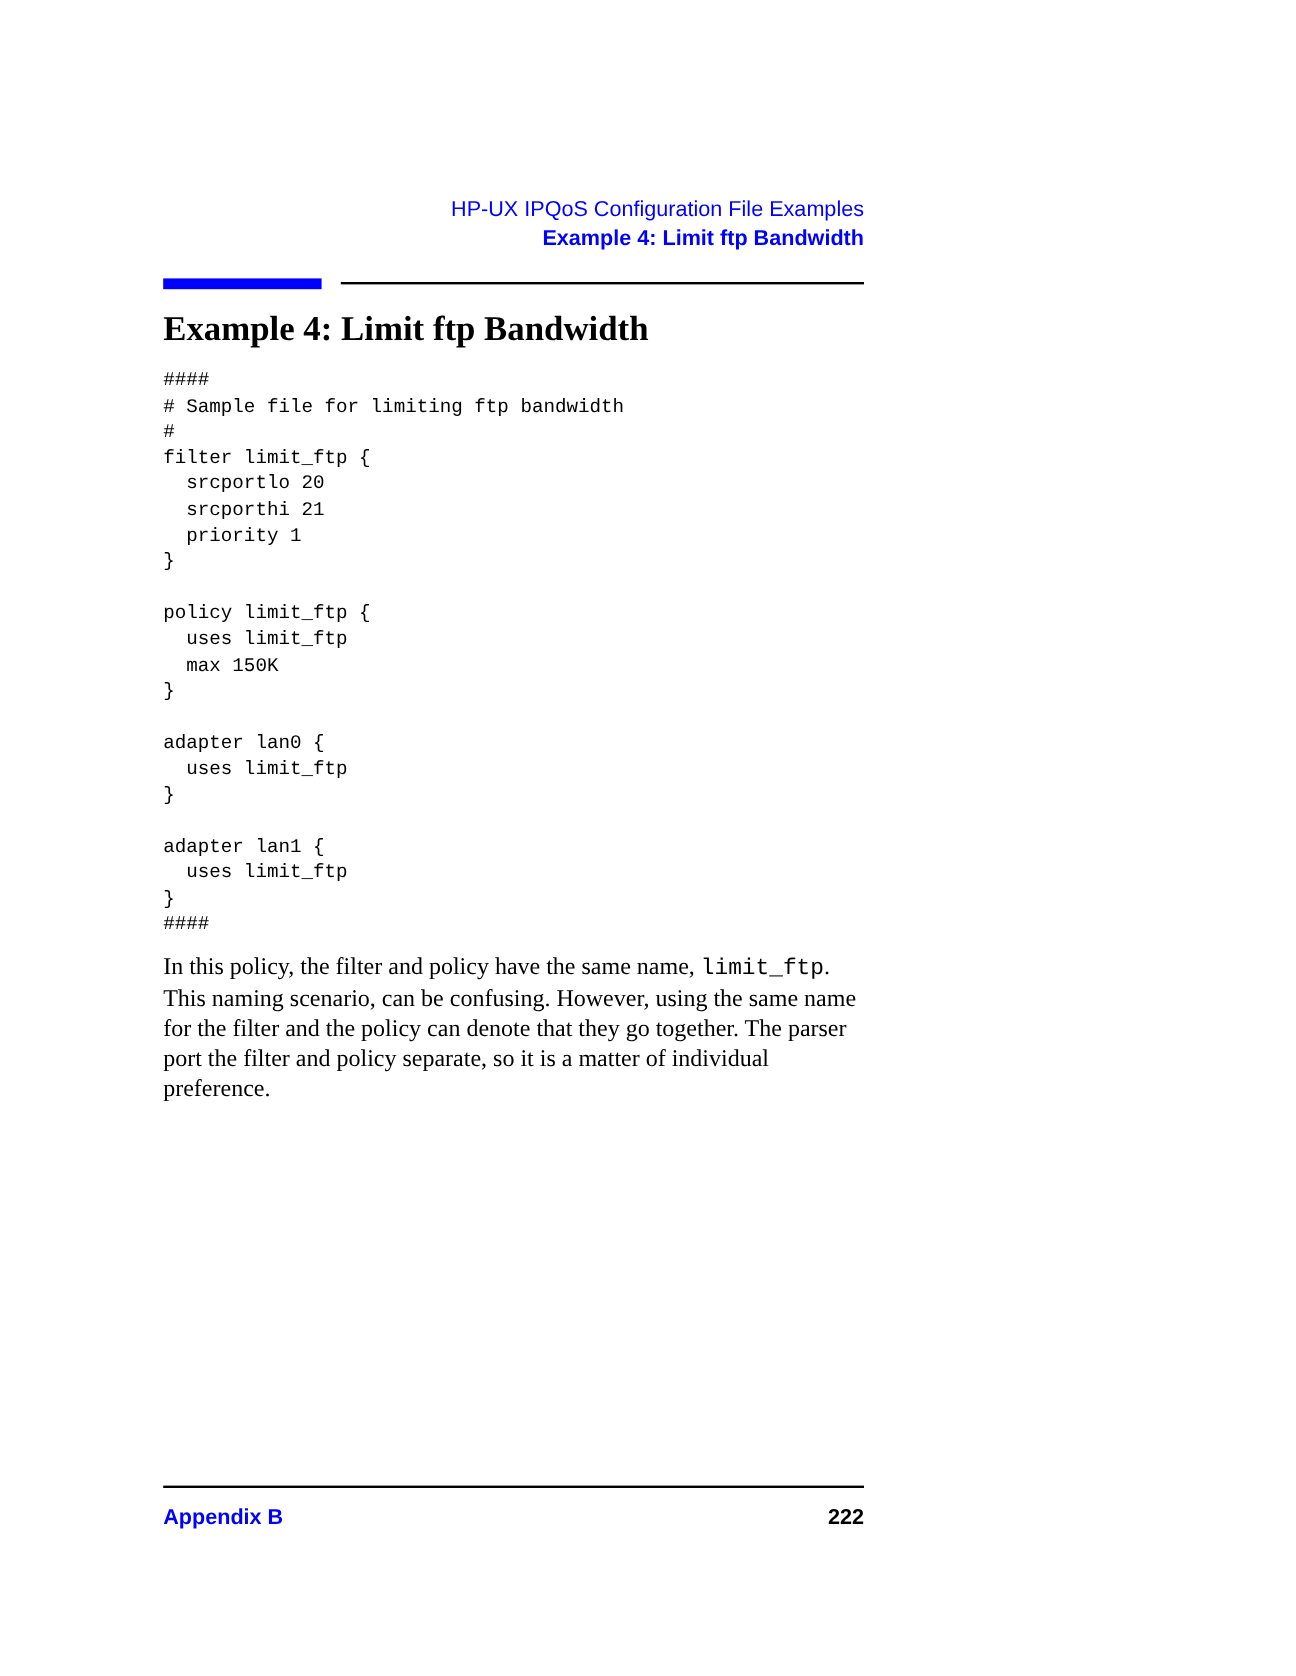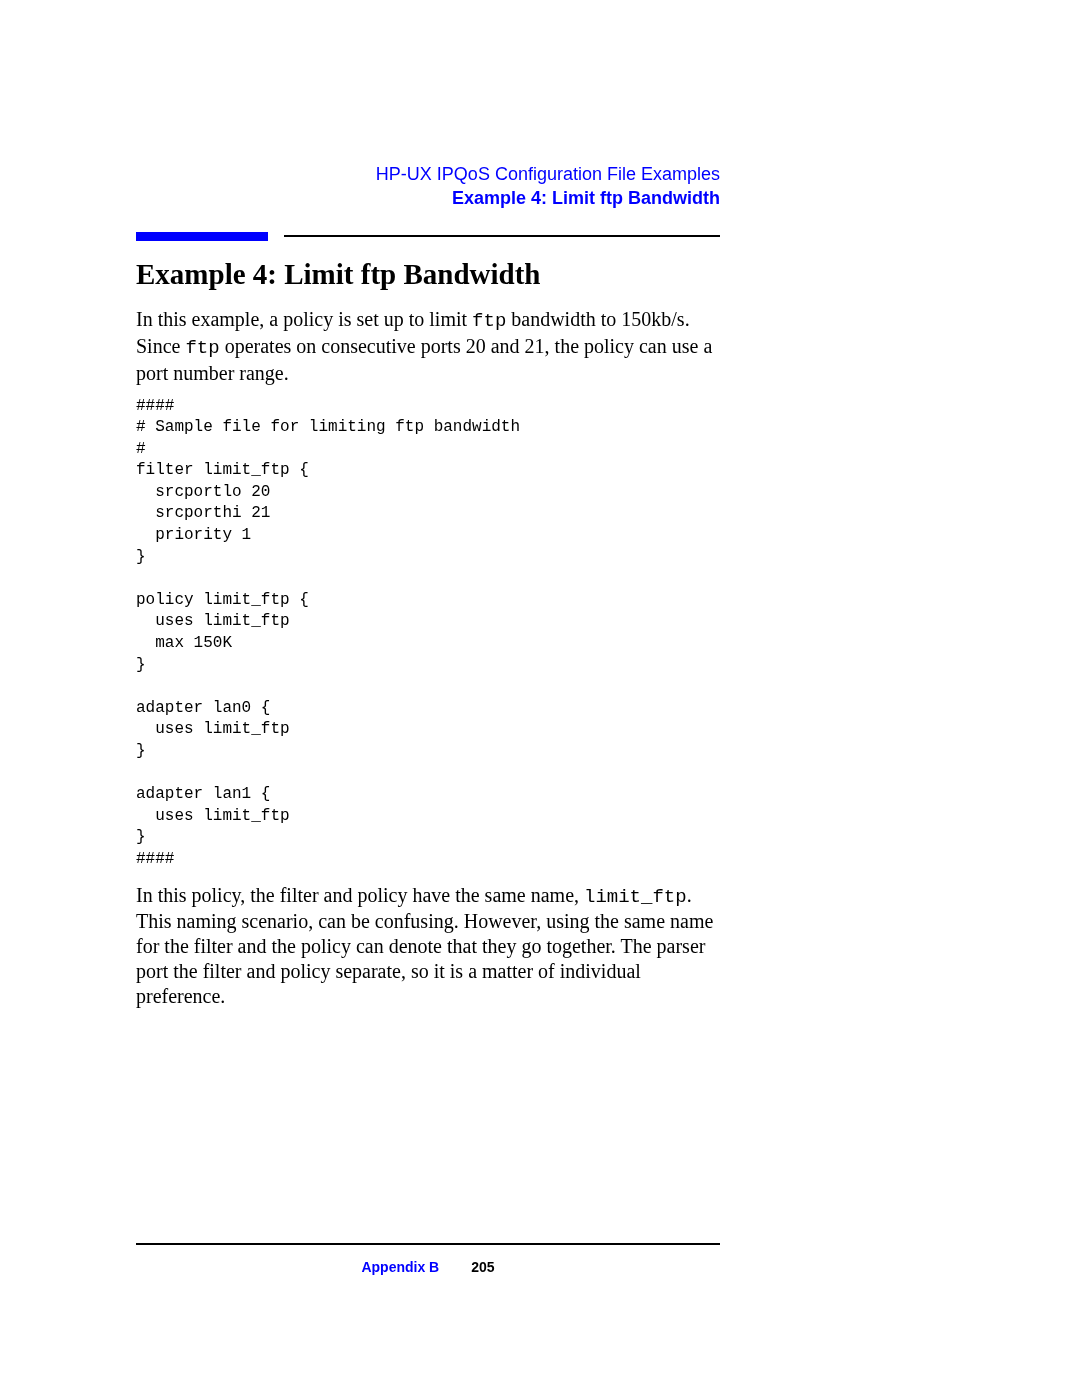--- a/index.html
+++ b/index.html
@@ -93,23 +93,23 @@
     right: 136px;
     bottom: 122px;
   }
   .footer-rule {
     height: 2px;
     background: #000;
     margin-bottom: 14px;
   }
   .footer-row {
     display: flex;
-    justify-content: center;
+    justify-content: space-between;
     font-family: Helvetica, Arial, sans-serif;
-    font-size: 14px;
+    font-size: 18px;
     font-weight: 700;
     gap: 32px;
   }
   .footer-left {
     color: #0000ff;
   }
   .footer-right {
     color: #000;
   }
 </style>
@@ -124,23 +124,20 @@
   </div>
 
   <div class="rule-container">
     <div class="rule-bar"></div>
     <div class="rule-line"></div>
   </div>
 
   <div class="content">
     <h1 class="title">Example 4: Limit ftp Bandwidth</h1>
 
-    <p class="para">
-      <span>In this example, a policy is set up to limit </span><span class="code-inline">ftp</span><span> bandwidth to 150kb/s. Since </span><span class="code-inline">ftp</span><span> operates on consecutive ports 20 and 21, the policy can use a port number range.</span>
-    </p>
 
     <pre class="code-block">####
 # Sample file for limiting ftp bandwidth
 #
 filter limit_ftp {
   srcportlo 20
   srcporthi 21
   priority 1
 }
 
@@ -160,17 +157,17 @@
 
     <p class="para">
       <span>In this policy, the filter and policy have the same name, </span><span class="code-inline">limit_ftp</span><span>. This naming scenario, can be confusing. However, using the same name for the filter and the policy can denote that they go together. The parser port the filter and policy separate, so it is a matter of individual preference.</span>
     </p>
   </div>
 
   <div class="footer">
     <div class="footer-rule"></div>
     <div class="footer-row">
       <div class="footer-left">Appendix B</div>
-      <div class="footer-right">205</div>
+      <div class="footer-right">222</div>
     </div>
   </div>
 
 </div>
 
 </body></html>

